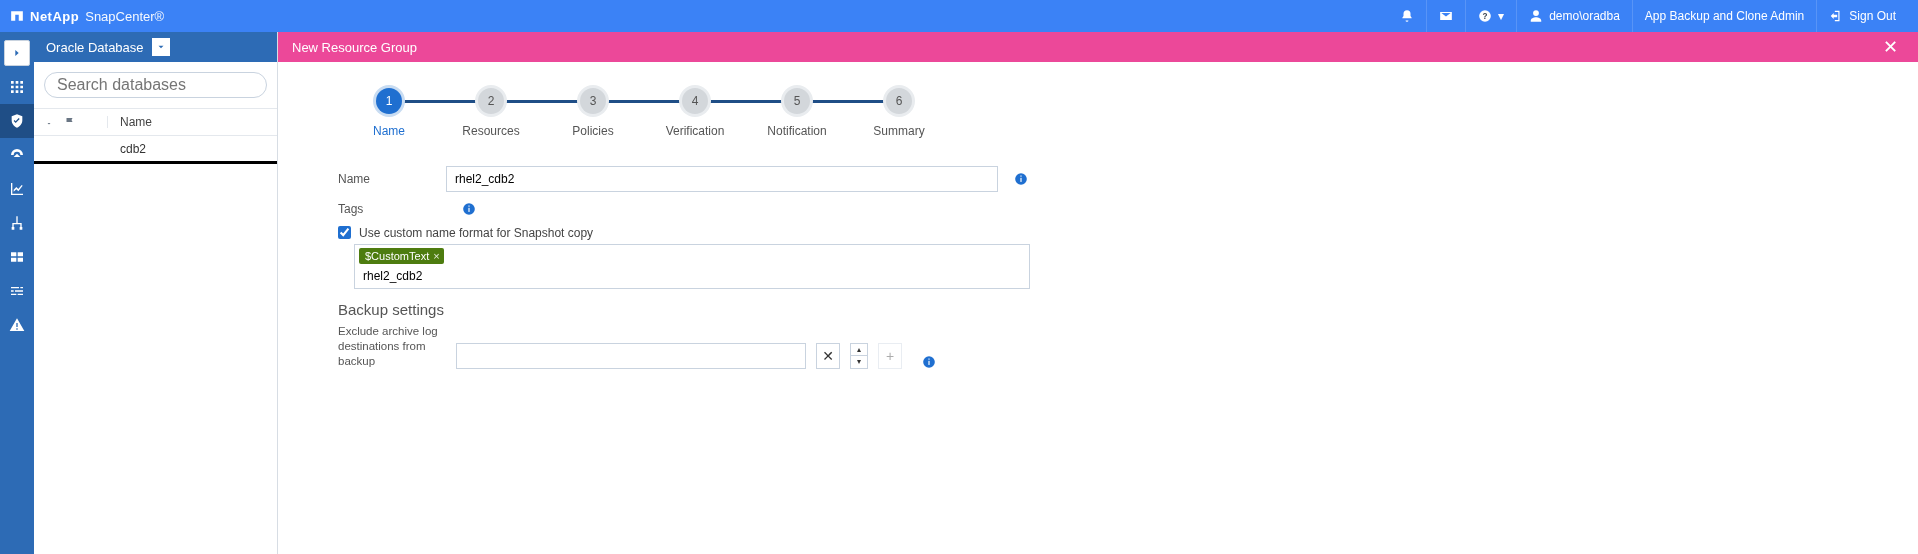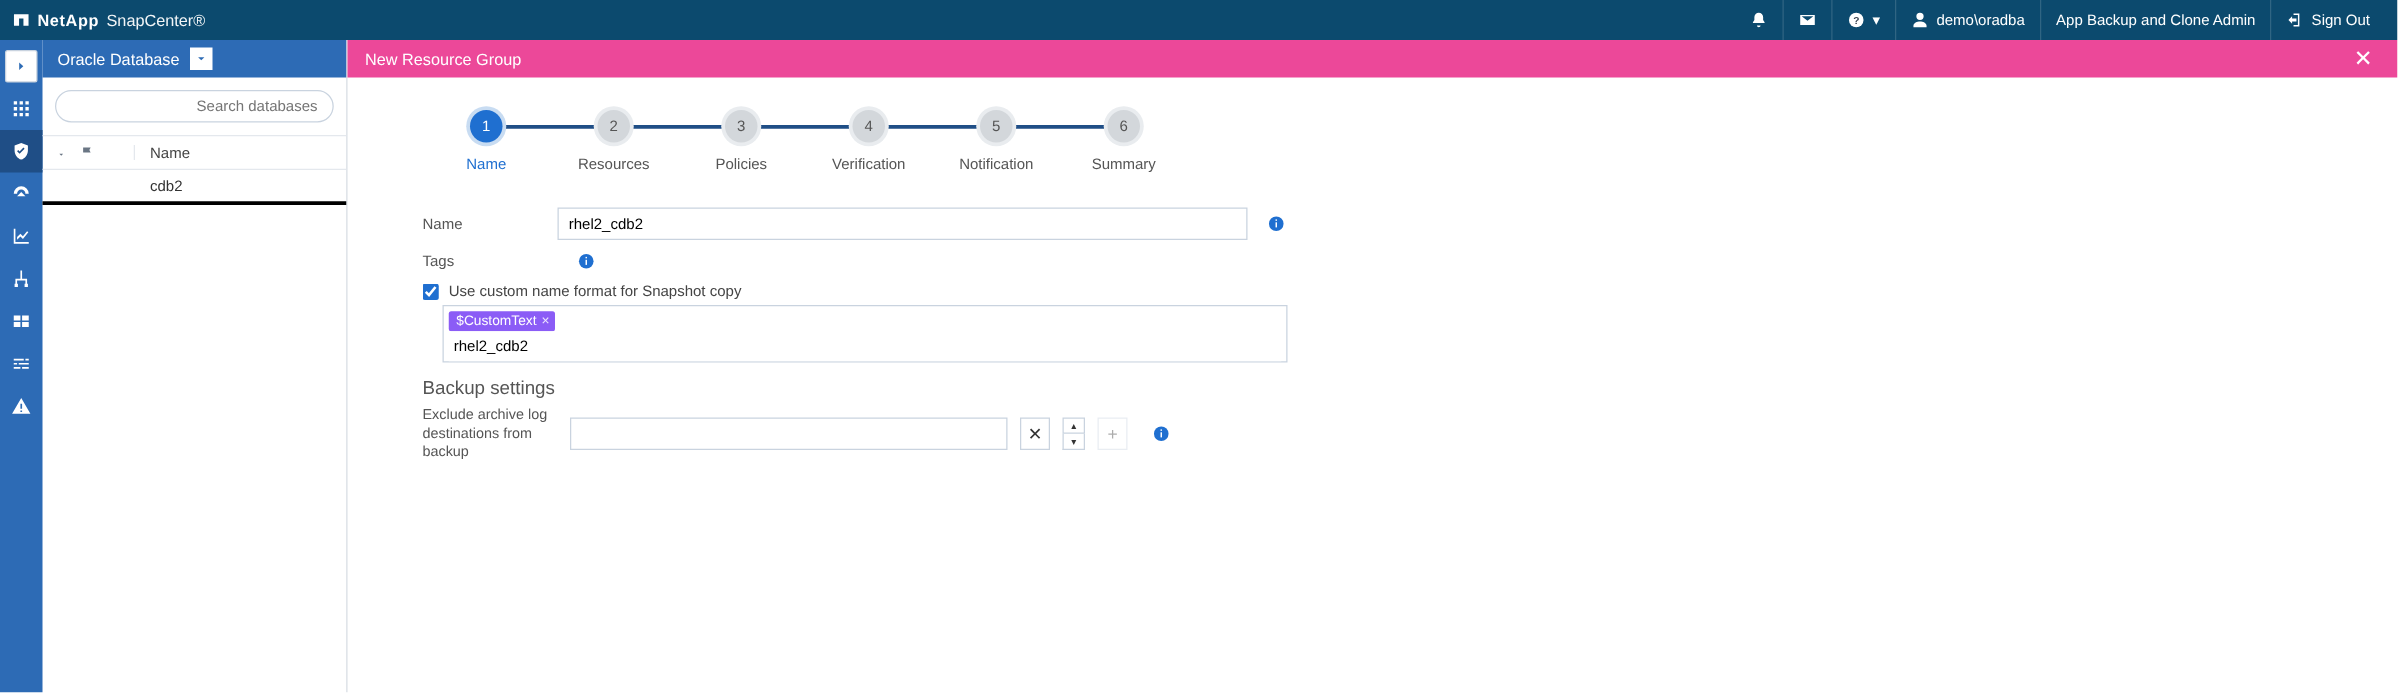--- a/index.html
+++ b/index.html
@@ -1,19 +1,19 @@
 <!DOCTYPE html>
 <html><head>
 <meta charset="utf-8">
 <style>
   * { box-sizing: border-box; margin: 0; padding: 0; }
   html, body { width: 1918px; height: 554px; font-family: "Segoe UI", Arial, sans-serif; font-size: 13px; color: #333; background: #fff; overflow: hidden; }
 
   
-  .topbar { height: 32px; background: #0c4a6e; color: #fff; display: flex; align-items: center; padding: 0 10px; }
+  .topbar { height: 32px; background: #3b82f6; color: #fff; display: flex; align-items: center; padding: 0 10px; }
   .brand { display: flex; align-items: center; gap: 6px; }
   .brand-logo { font-weight: 700; letter-spacing: .5px; }
   .brand-product { font-weight: 400; opacity: .95; }
   .top-spacer { flex: 1; }
   .top-item { display: flex; align-items: center; padding: 0 12px; height: 32px; cursor: pointer; border-left: 1px solid rgba(255,255,255,.15); font-size: 12px; gap: 6px; }
   .top-item.noborder { border-left: none; }
   .top-icon { width: 14px; height: 14px; display: inline-block; fill: #fff; }
 
   
   .shell { display: flex; height: calc(554px - 32px); }
@@ -22,21 +22,21 @@
   .rail-btn.toggle { background: #fff; color:#2d6bb5; height:26px; width:26px; margin:4px 0 4px 0; border-radius:2px; border:1px solid #c9d3df;}
   .rail-btn.active { background: #1f4e86; }
   .rail-ic { width:16px; height:16px; fill:#fff; }
 
   
   .ctxcol { width: 244px; border-right: 1px solid #d7dde4; display:flex; flex-direction:column; }
   .ctx-head { height:30px; background:#2d6bb5; color:#fff; display:flex; align-items:center; padding:0 12px; gap:8px; font-size:13px;}
   .ctx-dd { width:18px; height:18px; background:#fff; display:flex; align-items:center; justify-content:center; cursor:pointer; }
   .ctx-dd svg{width:10px;height:10px; fill:#2d6bb5;}
   .ctx-search { padding:10px; }
-  .ctx-search input { width:100%; height:26px; border:1px solid #c9d3df; border-radius:13px; padding:0 12px; font-size:12px; color:#666;text-align:right;}
+  .ctx-search input { width:100%; height:26px; border:1px solid #c9d3df; border-radius:13px; padding:0 12px; font-size:16px; color:#666;}
   .ctx-hdr { display:flex; height:28px; border-top:1px solid #e4e8ed; border-bottom:1px solid #e4e8ed; align-items:center; }
   .ctx-hdr .sortcell{ width:74px; display:flex; align-items:center; justify-content:flex-start; padding-left:12px; gap:6px; border-right:1px solid #e4e8ed;}
   .ctx-hdr .sortcell svg{width:12px;height:12px; fill:#6a7684;}
   .ctx-hdr .namecell{ flex:1; padding-left:12px; font-size:12px; color:#444;}
   .ctx-row { height:28px; display:flex; align-items:center; border-bottom:3px solid #000000; cursor:pointer; }
   .ctx-row .c1{ width:74px;} .ctx-row .c2{flex:1; padding-left:12px; font-size:12px;}
 
   
   .main { flex:1; position:relative; }
   .mainbar { height:30px; background:#ec4899; color:#fff; display:flex; align-items:center; padding:0 14px; font-size:13px; }
@@ -52,30 +52,30 @@
   .step.active .steplabel{ color:#1f6fd0; }
   .connector{ position:absolute; top:12px; left:50%; width:102px; height:3px; background:#1f4e86; z-index:1;}
   .step:last-child .connector{display:none;}
 
   .section-title{ font-size:15px; color:#555; margin-bottom:18px; }
   .formrow{ display:flex; align-items:center; margin-bottom:10px; }
   .formrow label{ width:108px; font-size:12px; color:#555;}
   .formrow input[type=text]{ width:552px; height:26px; border:1px solid #c9d3df; padding:0 8px; font-size:12px;}
   .info-ic{ width:14px; height:14px; margin-left:16px; fill:#1f6fd0; cursor:pointer;}
 
-  .chkrow{ display:flex; align-items:center; gap:8px; margin:4px 0 4px 0; font-size:12px; color:#444;}
+  .chkrow{ display:flex; align-items:flex-start; gap:8px; margin:4px 0 4px 0; font-size:12px; color:#444;}
   .chkrow input{ accent-color:#1f6fd0; }
 
   .tagbox{ margin-left:16px; width:676px; border:1px solid #c9d3df; padding:3px 4px 0 4px;}
-  .chip{ display:inline-flex; align-items:center; background:#8b5cf6; color:#fff; font-size:11px; padding:2px 4px 2px 6px; border-radius:2px; gap:4px;}
+  .chip{ display:inline-flex; align-items:center; background:#4d7c0f; color:#fff; font-size:11px; padding:2px 4px 2px 6px; border-radius:2px; gap:4px;}
   .chip .x{opacity:.85; cursor:pointer;}
   .tagbox input{ border:none; width:100%; height:24px; font-size:12px; padding:0 4px;}
 
   .subhead{ font-size:15px; color:#555; margin:12px 0 6px 0;}
-  .excluderow{ display:flex; align-items:center; gap:10px;}
+  .excluderow{ display:flex; align-items:flex-end; gap:10px;}
   .excluderow .lab{ width:108px; font-size:11.5px; color:#555; line-height:1.3;}
   .pathbox{ width:350px; height:26px; border:1px solid #c9d3df;}
   .tinybtn{ width:24px; height:26px; border:1px solid #c9d3df; background:#fff; display:flex; align-items:center; justify-content:center; cursor:pointer; font-size:14px;}
   .spin{ display:flex; flex-direction:column;}
   .spin .s{ width:18px; height:13px; border:1px solid #c9d3df; display:flex; align-items:center; justify-content:center; font-size:8px; cursor:pointer;}
   .spin .s + .s{border-top:none;}
 </style>
 </head>
 <body>
 

